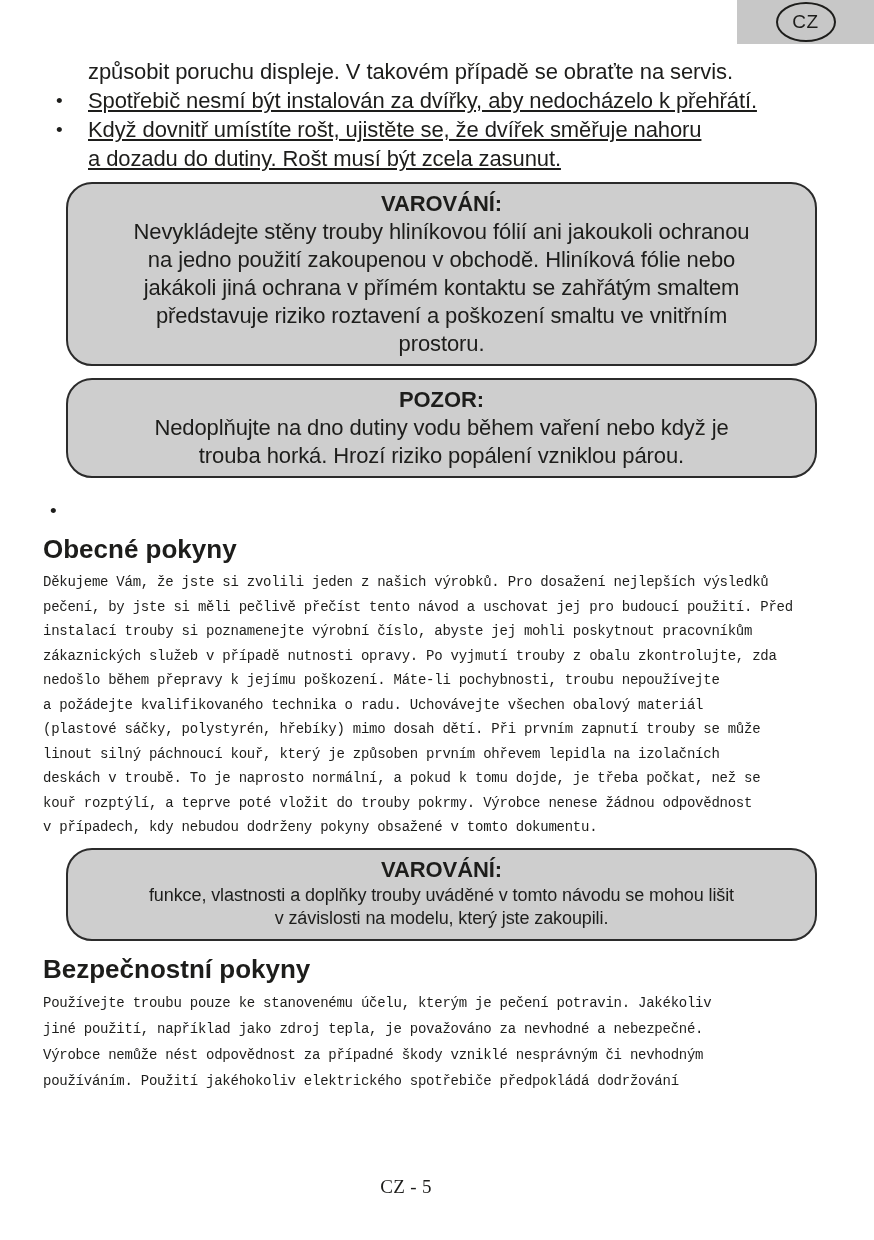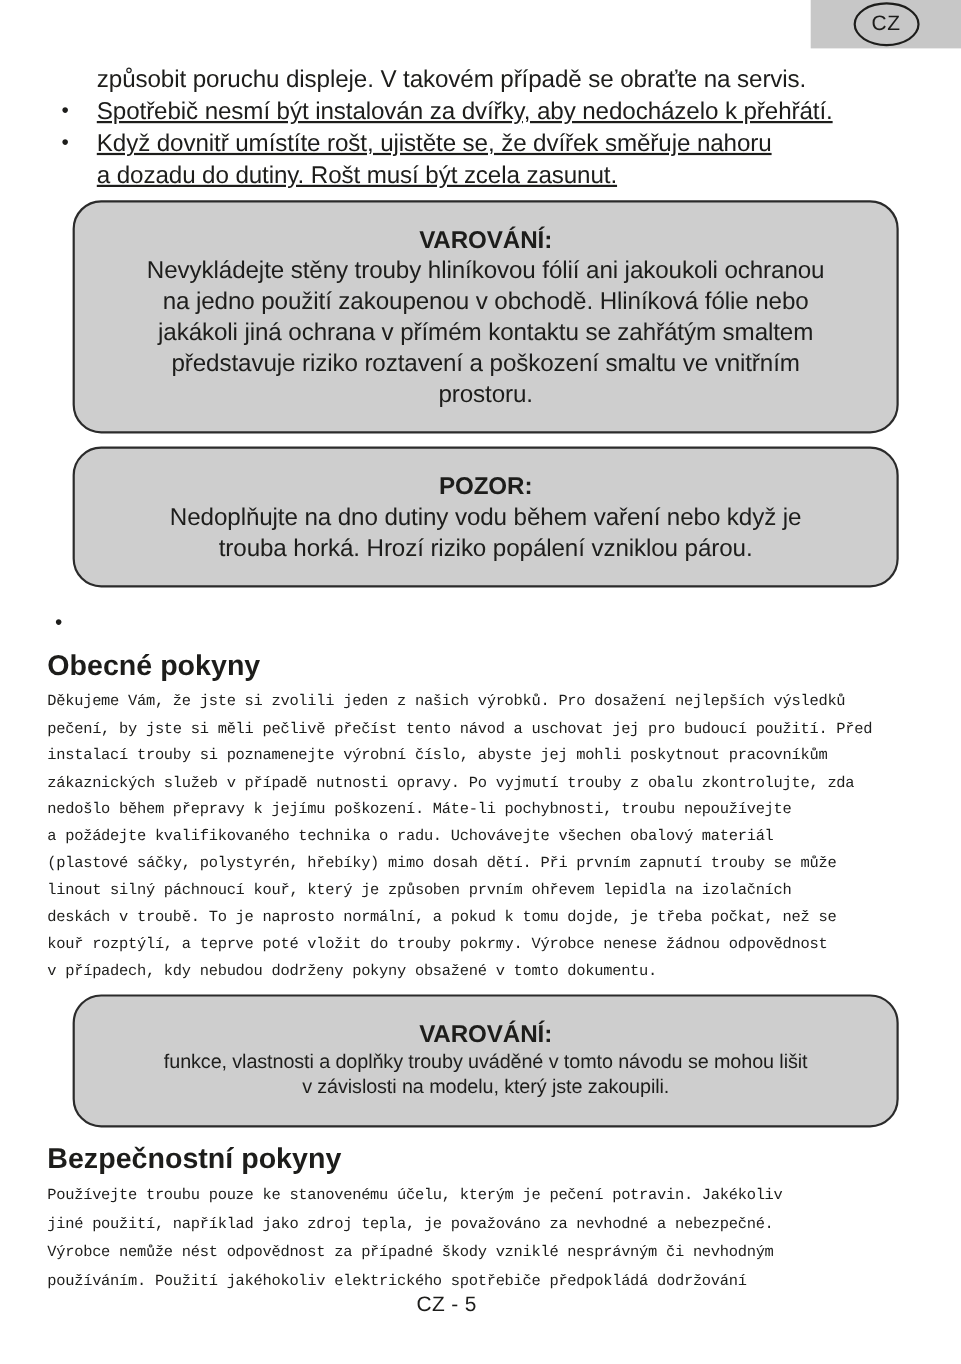--- a/index.html
+++ b/index.html
@@ -40,21 +40,21 @@
   .bullet-row .marker { width: 45px; flex: 0 0 45px; padding-left: 13px; box-sizing: border-box; font-size: 19px; }
   .bullet-row.md .marker { width: 30px; flex: 0 0 30px; padding-left: 7px; }
   .bullet-row .btxt { white-space: pre-line; text-decoration: underline; }
 
   
   .warn-box {
     margin: 12px 16px 0 23px;
     background: #cecece;
     border: 2.5px solid #2b2b2b;
     border-radius: 26px;
-    padding: 20px 18px;
+    padding: 6px 18px;
     text-align: center;
     font-size: 22px; line-height: 28px;
     letter-spacing: -0.1px;
   }
   .warn-box.first { margin-top: 9px; }
   .box-title { font-weight: bold; margin: 0; }
   .box-body { margin: 0; white-space: pre-line; }
   .inline-line { margin: 0; }
   .inline-line strong { margin-right: 9px; }
 
@@ -77,21 +77,21 @@
   }
   .para.p2 { line-height: 26px; }
 
   
   .note-box { margin-top: 8px; }
   .note-box .box-body { font-size: 18px; line-height: 23px; padding-bottom: 3px; }
 
   .footer {
     position: absolute; bottom: 42px; left: 0;
     width: 812px; text-align: center;
-    font-size: 19px; letter-spacing: 0.3px;
+    font-size: 19px; letter-spacing: 0.3px; font-family: Liberation Serif, serif;
   }
 </style>
 </head>
 <body>
 
 <div class="page">
 
   <div class="lang-tab">
     <div class="lang-oval">
       <span>CZ</span>

